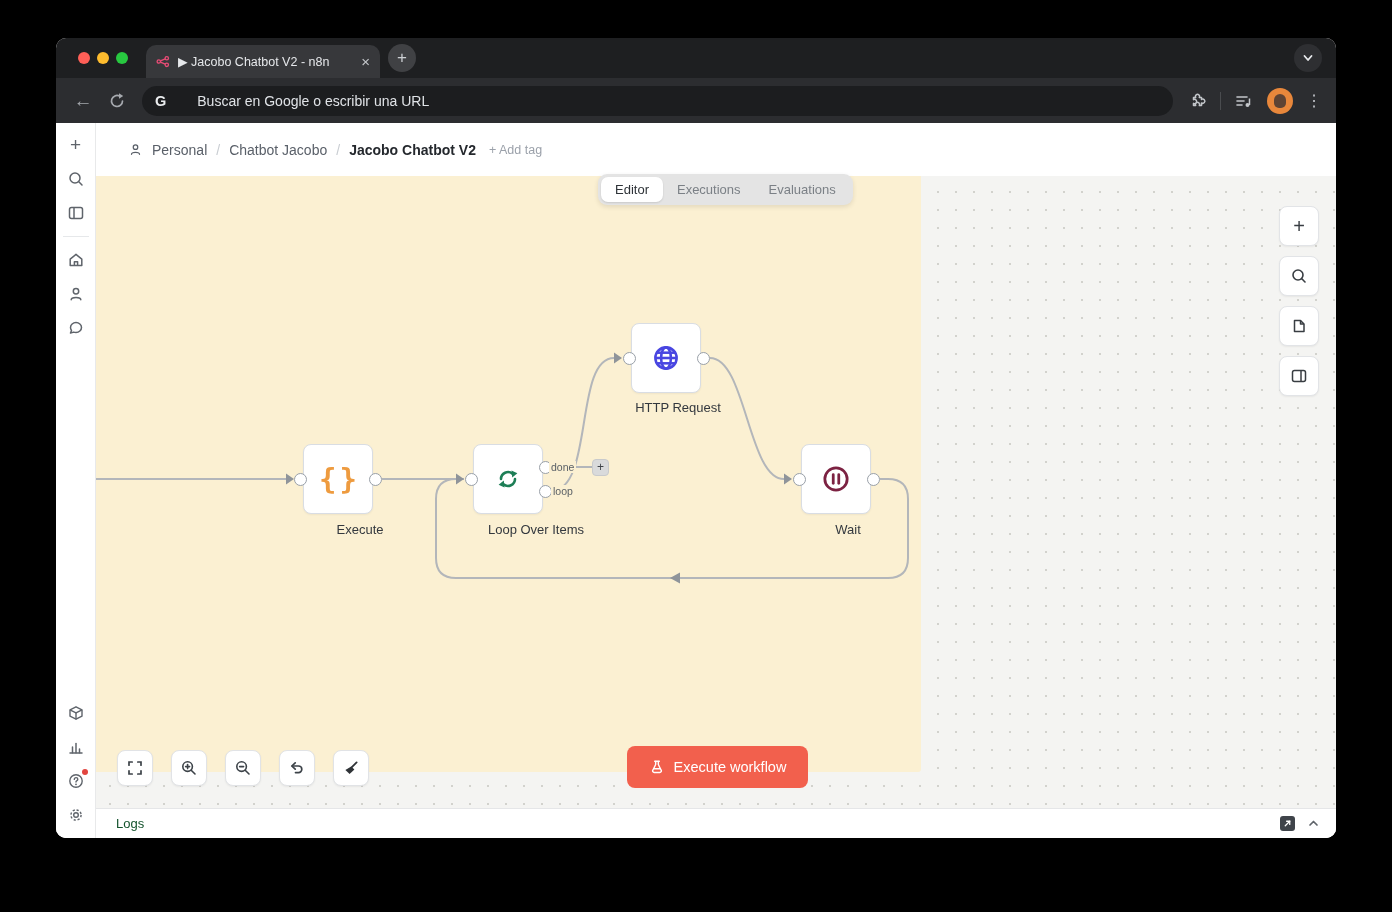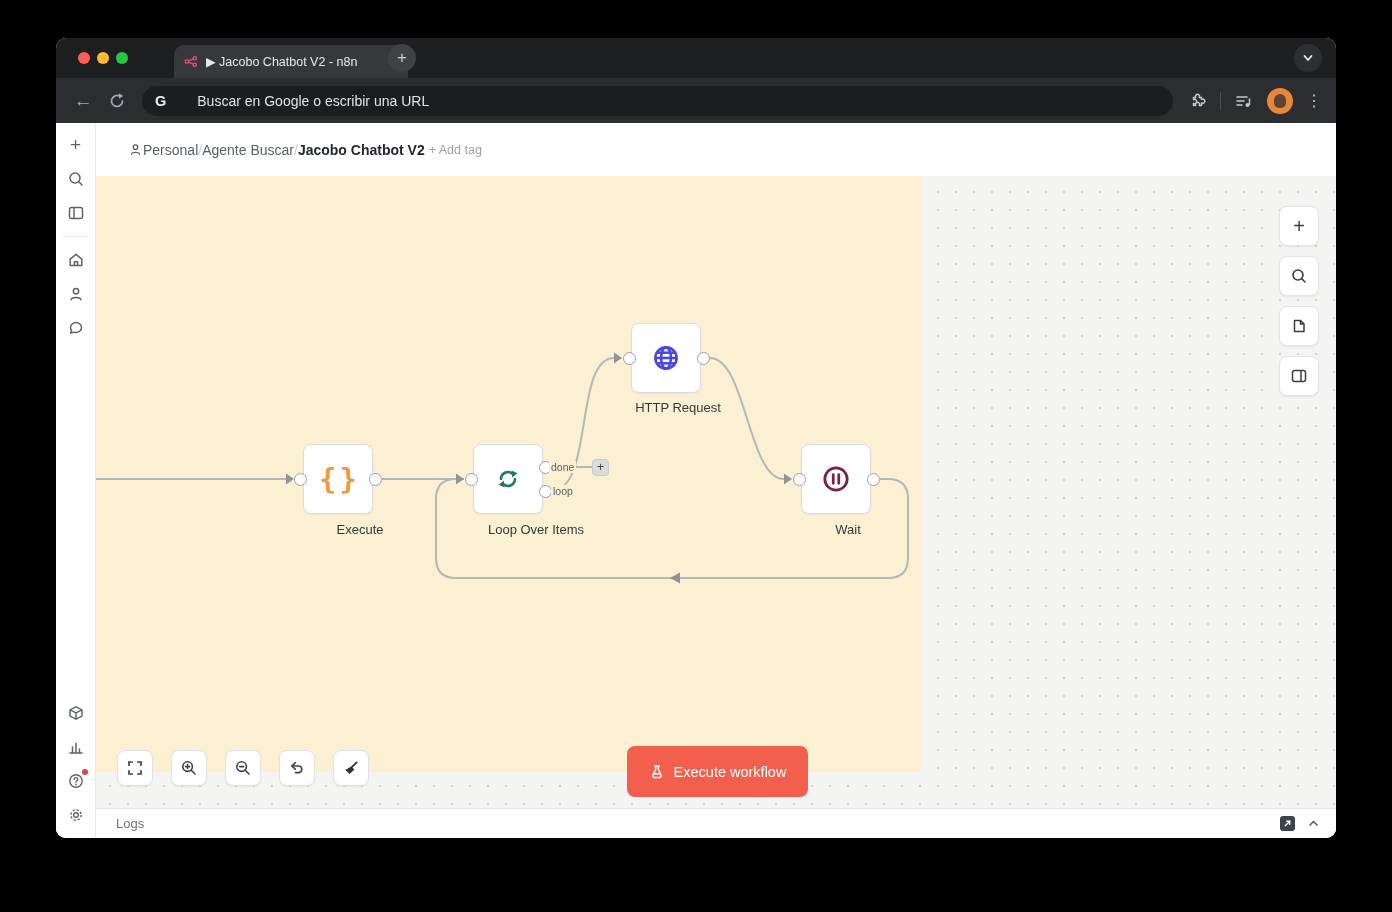--- a/index.html
+++ b/index.html
@@ -5,21 +5,21 @@
   * { margin:0; padding:0; box-sizing:border-box; }
   html,body { width:1392px; height:912px; background:#000; font-family:"Liberation Sans",sans-serif; overflow:hidden; }
   .stage { position:relative; width:1392px; height:912px; background:#000; }
   .window { position:absolute; left:56px; top:38px; width:1280px; height:800px; border-radius:10px; overflow:hidden; background:#fff; }
 
   
   .tabstrip { position:relative; height:40px; background:#1e1f21; }
   .traffic { position:absolute; left:22px; top:14px; display:flex; gap:7px; }
   .traffic span { width:12px; height:12px; border-radius:50%; display:block; }
   .t-red{background:#ff5f57;} .t-yellow{background:#febc2e;} .t-green{background:#28c840;}
-  .tab { position:absolute; left:90px; top:7px; width:234px; height:33px; background:#37383b; border-radius:10px 10px 0 0; display:flex; align-items:center; padding:0 10px; gap:7px;margin-left:28px; }
+  .tab { position:absolute; left:90px; top:7px; width:234px; height:33px; background:#37383b; border-radius:10px 10px 0 0; display:flex; align-items:center; padding:0 10px; gap:7px; }
   .tab-title { flex:1; color:#e6e8eb; font-size:12.5px; white-space:nowrap; overflow:hidden; text-overflow:ellipsis; }
   .tab-close { color:#c3c6ca; font-size:15px; line-height:1; cursor:default; }
   .newtab { position:absolute; left:332px; top:6px; width:28px; height:28px; border-radius:50%; background:#404144; color:#cdd0d4; font-size:17px; display:flex; align-items:center; justify-content:center; }
   .tab-chevron { position:absolute; right:14px; top:6px; width:28px; height:28px; border-radius:50%; background:#2e2f32; display:flex; align-items:center; justify-content:center; }
 
   .toolbar { height:45px; background:#2c2d30; display:flex; align-items:center; padding:0 14px; }
   .nav-back { color:#a6a9ae; font-size:19px; width:26px; text-align:center; }
   .nav-icon { width:26px; display:flex; justify-content:center; margin-left:8px; }
   .omnibox { flex:1; height:30px; margin:0 14px 0 12px; background:#1c1d1f; border-radius:15px; display:flex; align-items:center; padding:0 13px; gap:10px; }
   .g-badge { color:#eceef0; font-size:14.5px; font-weight:bold; }
@@ -33,21 +33,21 @@
   
   .app { display:flex; height:715px; background:#fff; }
   .sidebar { width:40px; background:#fff; border-right:1px solid #e8e9ea; display:flex; flex-direction:column; align-items:center; padding:8px 0 9px 0; gap:6px; }
   .sb-btn { width:28px; height:28px; display:flex; align-items:center; justify-content:center; border-radius:6px; position:relative; color:#5f646b; font-size:19px; }
   .sb-div { width:26px; height:1px; background:#e6e8ea; margin:3px 0; }
   .sb-spacer { flex:1; }
   .red-dot { position:absolute; right:2px; top:2px; width:6px; height:6px; border-radius:50%; background:#e2453f; }
 
   .main { flex:1; position:relative; display:flex; flex-direction:column; }
   .n8n-header { height:53px; background:#fff; display:flex; align-items:center; padding:0 35px 0 32px; }
-  .crumbs { display:flex; align-items:center; font-size:14px; color:#5a6069; }
+  .crumbs { display:flex; align-items:center; gap:9px; font-size:14px; color:#5a6069; }
   .crumb-sep { color:#c9cdd2; }
   .crumb-current { color:#24282d; font-weight:600; }
   .add-tag { color:#9ba1aa; font-size:12.5px; margin-left:4px; }
   .hdr-right { margin-left:auto; display:flex; align-items:center; gap:15px; }
   .issues-chip { background:#efeff0; border-radius:4px; padding:4px 8px; font-size:13px; color:#7b8087; }
   .pub-btn { display:flex; align-items:center; gap:8px; border:1px solid #dbdfe5; border-radius:8px; padding:6px 14px; font-size:13.5px; color:#667080; background:#fff; }
   .pub-dot { width:9px; height:9px; border-radius:50%; background:#23B26B; }
 
   .view-tabs { position:absolute; left:502px; top:51px; z-index:30; background:#e4e4e4; border-radius:9px; padding:3px; display:flex; box-shadow:0 2px 5px rgba(0,0,0,0.10); }
   .vtab { padding:5px 14px; font-size:13px; color:#7b8086; border-radius:7px; white-space:nowrap; }
@@ -62,24 +62,24 @@
   .node { position:absolute; width:70px; height:70px; background:#fff; border:1.5px solid #d9dde3; border-radius:8px; display:flex; align-items:center; justify-content:center; box-shadow:0 1px 2px rgba(0,0,0,0.05); }
   .node-label { position:absolute; width:160px; text-align:center; font-size:13px; color:#33383e;padding-left:24px; }
   .glyph-braces { font-family:"DejaVu Sans Mono",monospace; font-weight:bold; font-size:29px; color:#EE9B3F; letter-spacing:3px; padding-left:3px; }
   .port { position:absolute; width:13px; height:13px; border-radius:50%; background:#fff; border:1.5px solid #99a0a8; }
   .out-label { position:absolute; font-size:10.5px; color:#5a6066; background:#FBF0D2; padding:0 2px; }
   .mini-add { position:absolute; width:17px; height:17px; background:#d9dadb; border:1px solid #c8cacc; border-radius:4px; color:#3f4348; font-size:12px; line-height:15px; text-align:center; }
 
   .cv-btn { position:absolute; width:36px; height:36px; background:#fff; border:1px solid #e1e3e6; border-radius:8px; display:flex; align-items:center; justify-content:center; box-shadow:0 1px 2px rgba(0,0,0,0.06); }
   .rp-btn { position:absolute; width:40px; height:40px; background:#fff; border:1px solid #e2e4e7; border-radius:8px; display:flex; align-items:center; justify-content:center; box-shadow:0 1px 2px rgba(0,0,0,0.06); }
 
-  .execute { position:absolute; left:531px; top:570px; width:181px; height:51px; background:#F2604D; border:none; border-radius:8px; color:#fff; font-size:14.5px; font-weight:500; display:flex; align-items:center; justify-content:center; gap:9px; font-family:"Liberation Sans",sans-serif; }
+  .execute { position:absolute; left:531px; top:570px; width:181px; height:42px; background:#F2604D; border:none; border-radius:8px; color:#fff; font-size:14.5px; font-weight:500; display:flex; align-items:center; justify-content:center; gap:9px; font-family:"Liberation Sans",sans-serif; }
 
   .logsbar { height:30px; background:#fff; border-top:1px solid #e5e6e8; display:flex; align-items:center; padding:0 16px 0 20px; }
-  .logs-label { font-size:13px; color:#737373; font-weight:500; }
+  .logs-label { font-size:13px; color:#14532d; font-weight:500; }
   .logs-right { margin-left:auto; display:flex; align-items:center; gap:12px; }
   .popout { width:15px; height:15px; background:#3f444a; border-radius:3px; display:flex; align-items:center; justify-content:center; }
 
   svg.icon { display:block; }
 </style>
 </head>
 <body>
 
 <div class="stage">
   <div class="window">
@@ -226,27 +226,32 @@
         <div class="n8n-header">
           <div class="crumbs">
             <svg class="icon" width="15" height="15" viewBox="0 0 18 18">
                 <g stroke="#5a6069" stroke-width="1.5" fill="none" stroke-linecap="round">
                   <circle cx="9" cy="6.2" r="2.7"></circle>
                   <path d="M4.2,14.8 C4.2,11.6 13.8,11.6 13.8,14.8"></path>
                 </g>
               </svg>
             <span>Personal</span>
             <span class="crumb-sep">/</span>
-            <span>Agente Buscar</span>
+            <span>Chatbot Jacobo</span>
             <span class="crumb-sep">/</span>
             <span class="crumb-current">Jacobo Chatbot V2</span>
             <span class="add-tag">+ Add tag</span>
           </div>
         </div>
 
+        <div class="view-tabs">
+          <span class="vtab active">Editor</span>
+          <span class="vtab">Executions</span>
+          <span class="vtab">Evaluations</span>
+        </div>
 
         <div class="canvas">
           <div class="sticky"></div>
 
           <svg class="edges" width="830" height="620" viewBox="0 0 830 620">
             <g stroke="#b3b6ba" stroke-width="2" fill="none">
               <path d="M0,303 H190"></path>
               <path d="M286,303 H360"></path>
               <path d="M456,291 H496"></path>
               <path d="M456,315 C498,313 478,182 518,182"></path>

